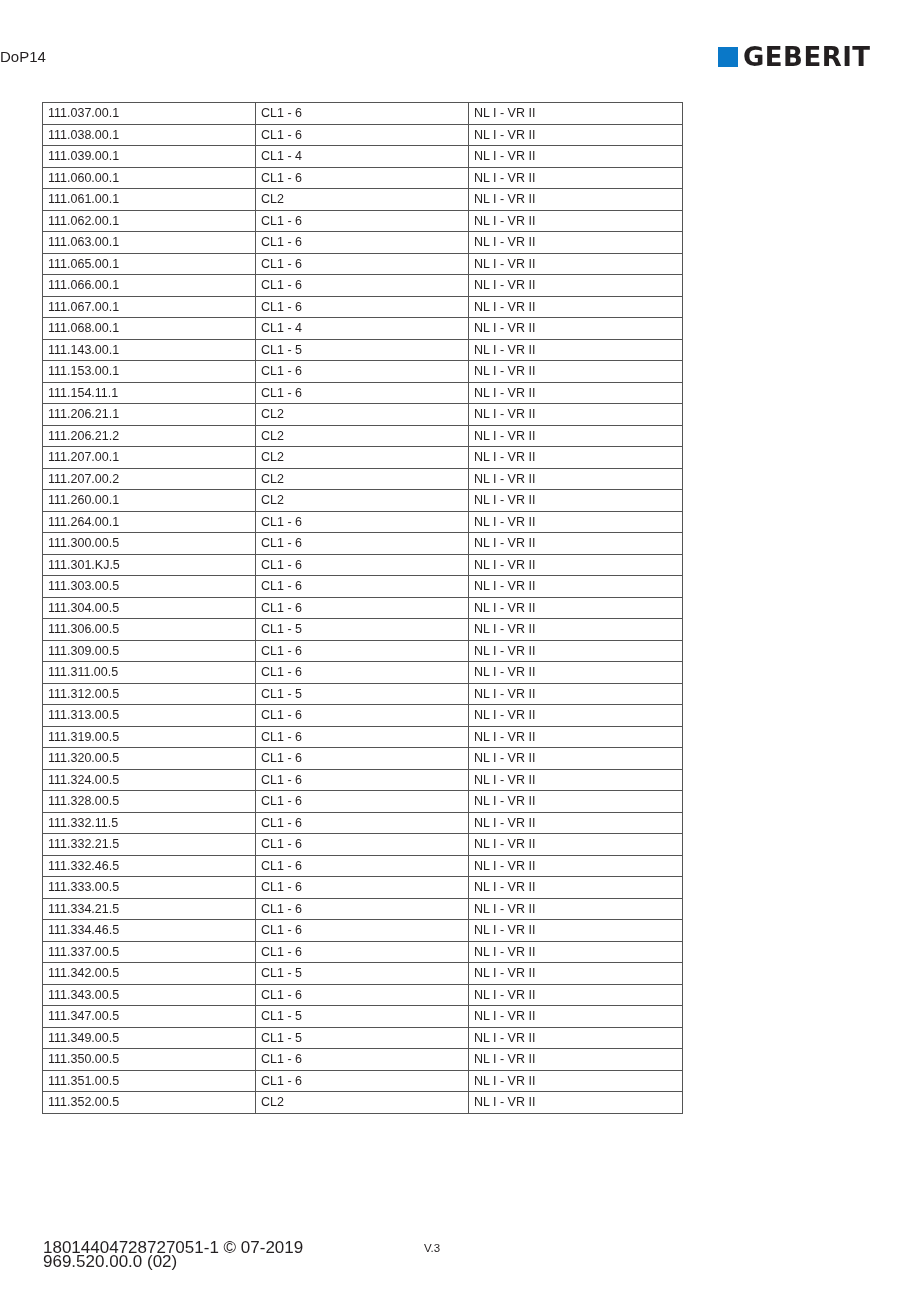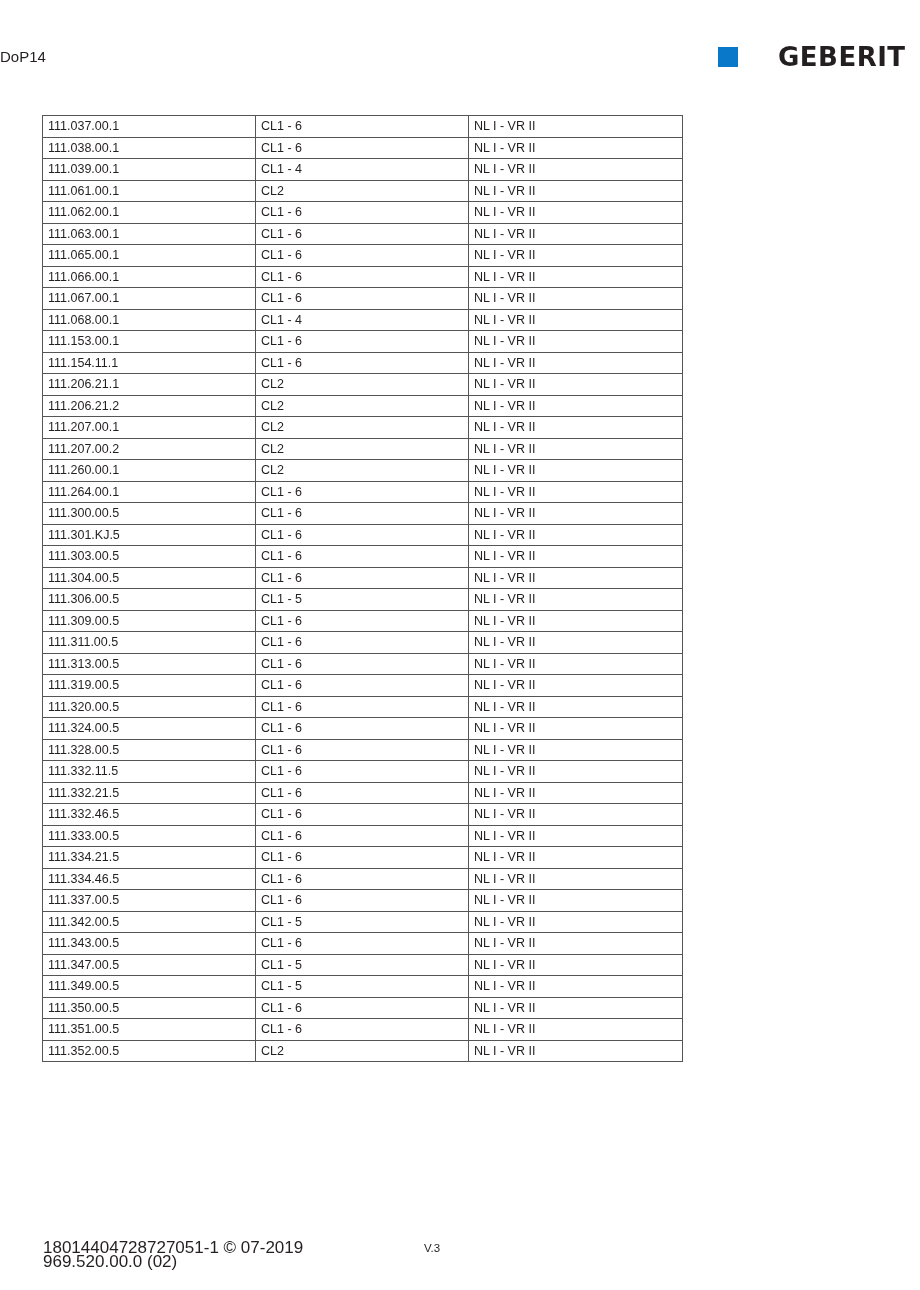--- a/index.html
+++ b/index.html
@@ -3,22 +3,22 @@
   <meta charset="utf-8">
   <style>
     html, body { margin: 0; padding: 0; background: #ffffff; }
     body { width: 920px; height: 1290px; position: relative; overflow: hidden;
            font-family: "Liberation Sans", sans-serif; color: #231f20; }
     .title { position: absolute; left: 0; width: 920px; top: 48px; text-align: left;
              font-size: 15px; }
     .logo { position: absolute; left: 718px; top: 45px; height: 24px; display: flex; align-items: center; }
     .logo-square { width: 20px; height: 20px; background: #0a78c8; margin-right: 5px; }
     .logo-text { font-family: "DejaVu Sans", sans-serif; font-weight: bold; font-size: 26px;
-                 letter-spacing: 0.5px; color: #231f20; line-height: 24px; margin-left: 35px; }
-    table.data { position: absolute; left: 42px; top: 115px; border-collapse: collapse;
+                 letter-spacing: 0.5px; color: #231f20; line-height: 24px; }
+    table.data { position: absolute; left: 42px; top: 102px; border-collapse: collapse;
                  width: 640px; table-layout: fixed; }
     table.data td { border: 1px solid #555; height: 20.5px; padding: 0 0 0 5px;
                     font-size: 12.5px; line-height: 20.5px; white-space: nowrap; overflow: hidden; }
     table.data col.c1 { width: 213px; }
     table.data col.c2 { width: 213px; }
     table.data col.c3 { width: 214px; }
     .footer-left { position: absolute; left: 43px; top: 1241px; font-size: 17px; line-height: 14px; }
     .footer-ver { position: absolute; left: 424px; top: 1241px; font-size: 11.5px; line-height: 14px; }
   </style>
 </head>
@@ -47,20 +47,25 @@
         <td>111.038.00.1</td>
         <td>CL1 - 6</td>
         <td>NL I - VR II</td>
       </tr>
       <tr>
         <td>111.039.00.1</td>
         <td>CL1 - 4</td>
         <td>NL I - VR II</td>
       </tr>
       <tr>
+        <td>111.060.00.1</td>
+        <td>CL1 - 6</td>
+        <td>NL I - VR II</td>
+      </tr>
+      <tr>
         <td>111.061.00.1</td>
         <td>CL2</td>
         <td>NL I - VR II</td>
       </tr>
       <tr>
         <td>111.062.00.1</td>
         <td>CL1 - 6</td>
         <td>NL I - VR II</td>
       </tr>
       <tr>
@@ -82,20 +87,25 @@
         <td>111.067.00.1</td>
         <td>CL1 - 6</td>
         <td>NL I - VR II</td>
       </tr>
       <tr>
         <td>111.068.00.1</td>
         <td>CL1 - 4</td>
         <td>NL I - VR II</td>
       </tr>
       <tr>
+        <td>111.143.00.1</td>
+        <td>CL1 - 5</td>
+        <td>NL I - VR II</td>
+      </tr>
+      <tr>
         <td>111.153.00.1</td>
         <td>CL1 - 6</td>
         <td>NL I - VR II</td>
       </tr>
       <tr>
         <td>111.154.11.1</td>
         <td>CL1 - 6</td>
         <td>NL I - VR II</td>
       </tr>
       <tr>
@@ -154,20 +164,25 @@
         <td>NL I - VR II</td>
       </tr>
       <tr>
         <td>111.309.00.5</td>
         <td>CL1 - 6</td>
         <td>NL I - VR II</td>
       </tr>
       <tr>
         <td>111.311.00.5</td>
         <td>CL1 - 6</td>
+        <td>NL I - VR II</td>
+      </tr>
+      <tr>
+        <td>111.312.00.5</td>
+        <td>CL1 - 5</td>
         <td>NL I - VR II</td>
       </tr>
       <tr>
         <td>111.313.00.5</td>
         <td>CL1 - 6</td>
         <td>NL I - VR II</td>
       </tr>
       <tr>
         <td>111.319.00.5</td>
         <td>CL1 - 6</td>

